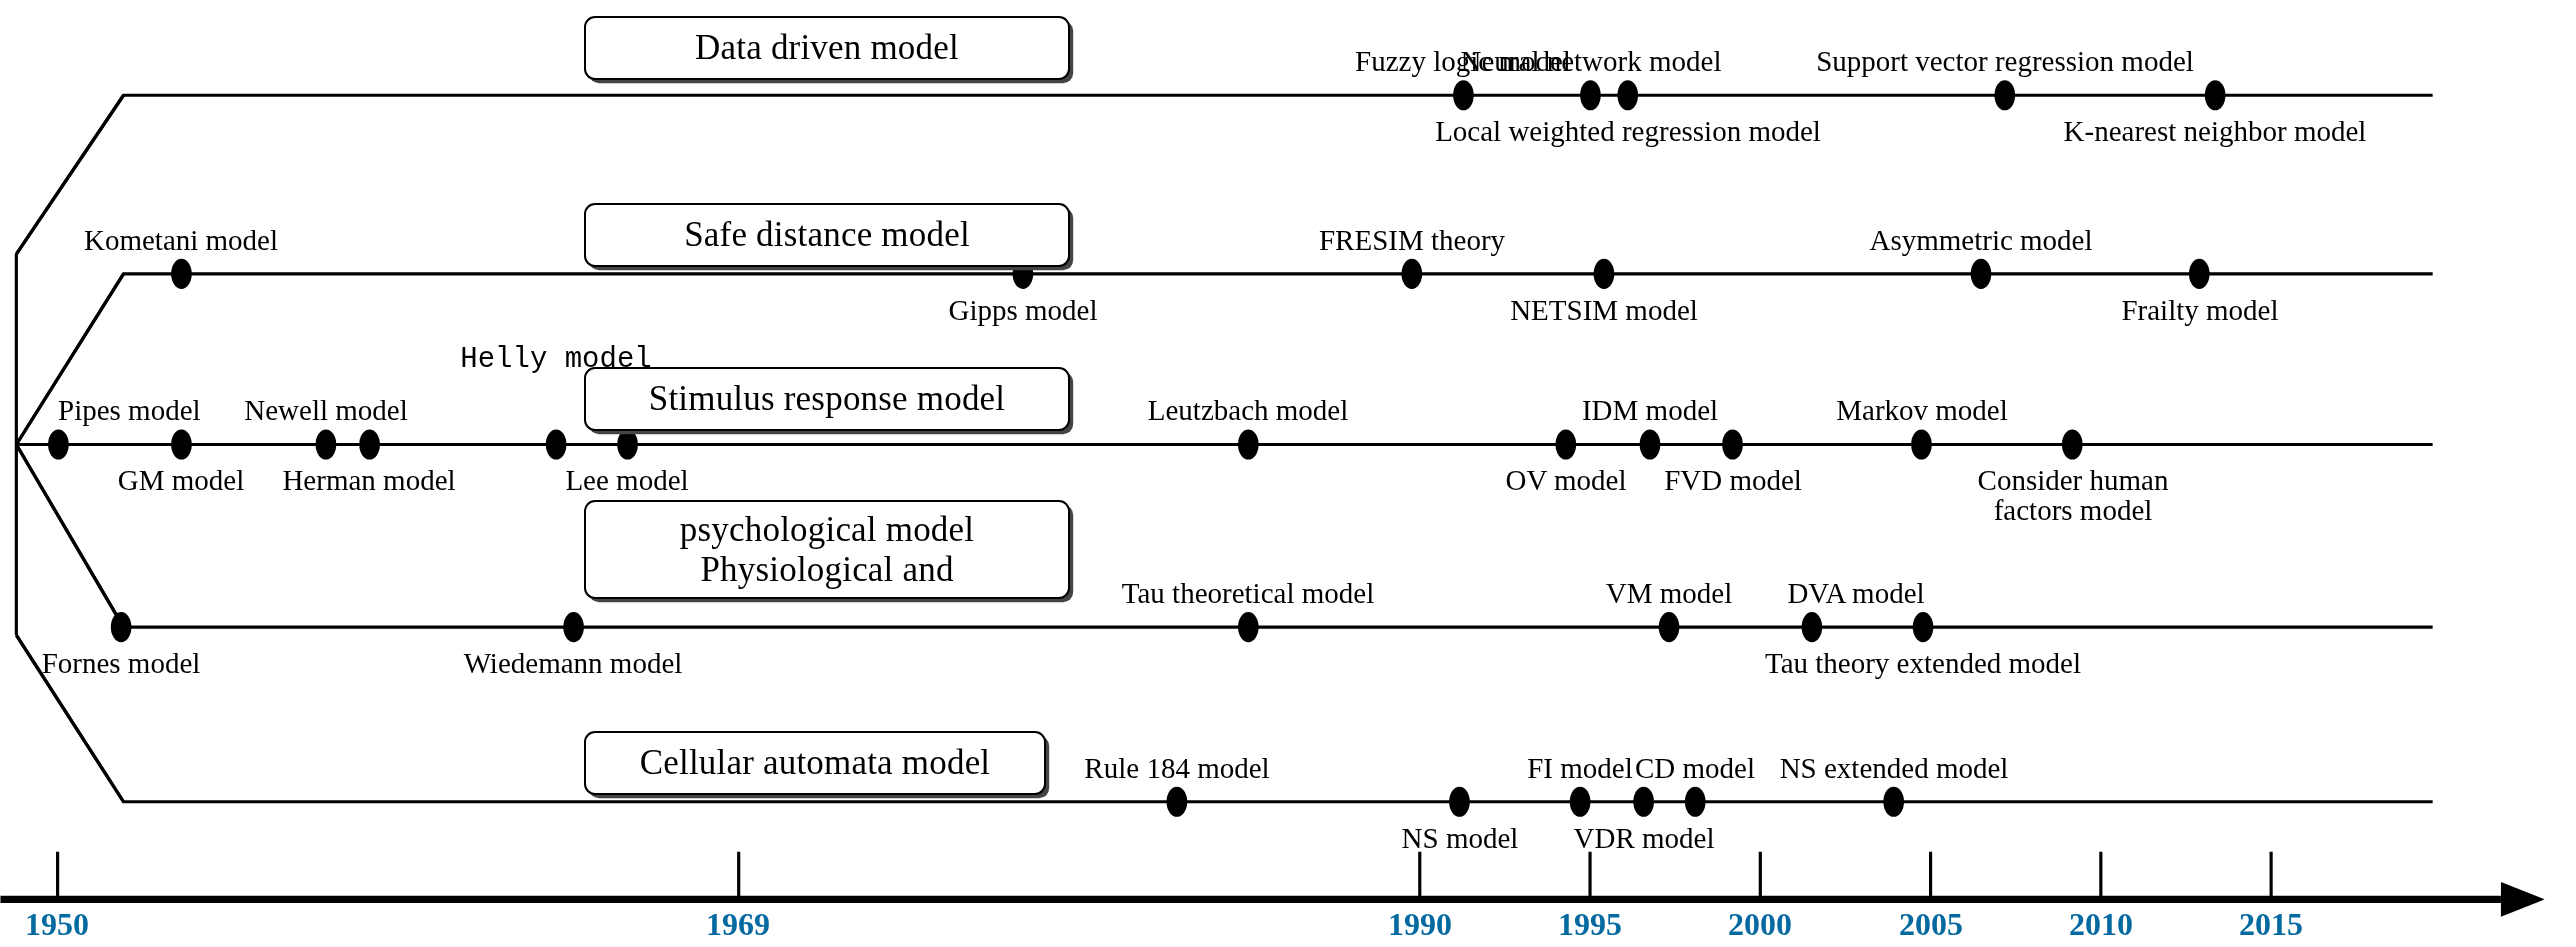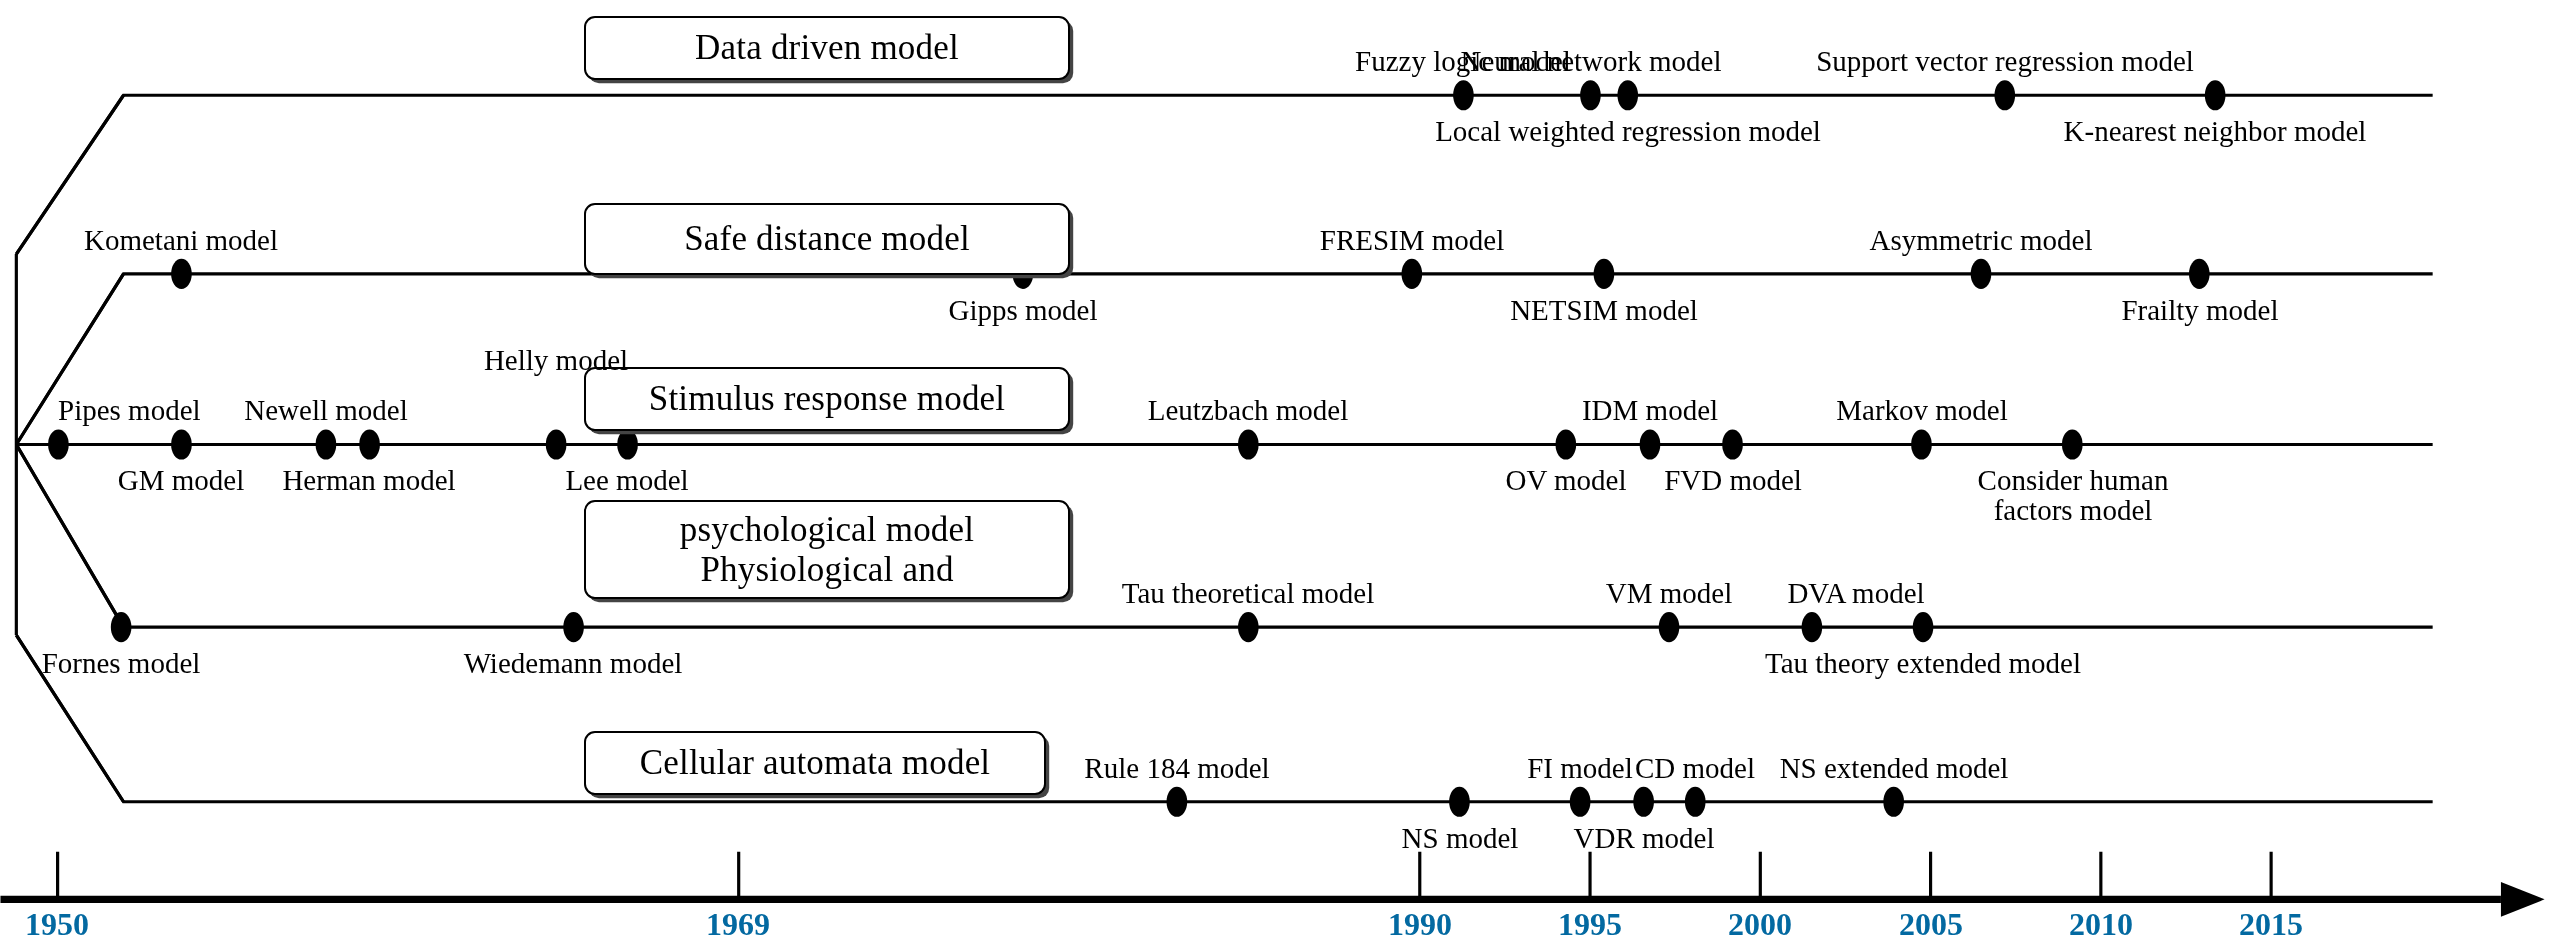--- a/index.html
+++ b/index.html
@@ -181,21 +181,21 @@
         <line x1="2431.5" y1="1073" x2="2431.5" y2="1133" stroke="#000000" stroke-width="4"></line>
         <line x1="2646" y1="1073" x2="2646" y2="1133" stroke="#000000" stroke-width="4"></line>
         <line x1="2860.5" y1="1073" x2="2860.5" y2="1133" stroke="#000000" stroke-width="4"></line>
       </g>
     </svg>
 
   <div id="boxes">
       <div class="cat-box" style="left: 584px; top: 16px; width: 486px; height: 64px;">
         <span>Data driven model</span>
       </div>
-      <div class="cat-box" style="left: 584px; top: 203px; width: 486px; height: 72px;">
+      <div class="cat-box" style="left: 584px; top: 203px; width: 486px; height: 64px;">
         <span>Safe distance model</span>
       </div>
       <div class="cat-box" style="left: 584px; top: 367px; width: 486px; height: 64px; text-align: right;">
         <span>Stimulus response model</span>
       </div>
       <div class="cat-box" style="left: 584px; top: 500px; width: 486px; height: 99px; flex-direction: column;">
         <span>psychological model</span>
         <span>Physiological and</span>
       </div>
       <div class="cat-box" style="left: 584px; top: 731px; width: 462px; height: 64px;">
@@ -204,29 +204,29 @@
     </div>
 
   <div id="labels">
       <div class="mlabel" style="left: 1463px; top: 46px;">Fuzzy logic model</div>
       <div class="mlabel" style="left: 1591px; top: 46px;">Neural network model</div>
       <div class="mlabel" style="left: 1628px; top: 116px;">Local weighted regression model</div>
       <div class="mlabel" style="left: 2005px; top: 46px;">Support vector regression model</div>
       <div class="mlabel" style="left: 2215px; top: 116px;">K-nearest neighbor model</div>
       <div class="mlabel" style="left: 181px; top: 225px;">Kometani model</div>
       <div class="mlabel" style="left: 1023px; top: 295px;">Gipps model</div>
-      <div class="mlabel" style="left: 1412px; top: 225px;">FRESIM model</div>
+      <div class="mlabel" style="left: 1412px; top: 225px;">FRESIM theory</div>
       <div class="mlabel" style="left: 1604px; top: 295px;">NETSIM model</div>
       <div class="mlabel" style="left: 1981px; top: 225px;">Asymmetric model</div>
       <div class="mlabel" style="left: 2200px; top: 295px;">Frailty model</div>
       <div class="mlabel" style="left: 58px; top: 395px; transform: translateX(0px);">Pipes model</div>
       <div class="mlabel" style="left: 181px; top: 465px;">GM model</div>
       <div class="mlabel" style="left: 326px; top: 395px; text-align: right;">Newell model</div>
       <div class="mlabel" style="left: 369px; top: 465px;">Herman model</div>
-      <div class="mlabel" style="left: 556px; top: 345px;">Helly model</div>
+      <div class="mlabel" style="left: 556px; top: 345px; font-family: Liberation Mono, monospace;">Helly model</div>
       <div class="mlabel" style="left: 627px; top: 465px;">Lee model</div>
       <div class="mlabel" style="left: 1248px; top: 395px;">Leutzbach model</div>
       <div class="mlabel" style="left: 1566px; top: 465px;">OV model</div>
       <div class="mlabel" style="left: 1650px; top: 395px;">IDM model</div>
       <div class="mlabel" style="left: 1733px; top: 465px;">FVD model</div>
       <div class="mlabel" style="left: 1922px; top: 395px;">Markov model</div>
       <div class="mlabel two-line" style="left: 2073px; top: 465px;">Consider human factors model</div>
       <div class="mlabel" style="left: 121px; top: 648px;">Fornes model</div>
       <div class="mlabel" style="left: 573px; top: 648px;">Wiedemann model</div>
       <div class="mlabel" style="left: 1248px; top: 578px;">Tau theoretical model</div>

